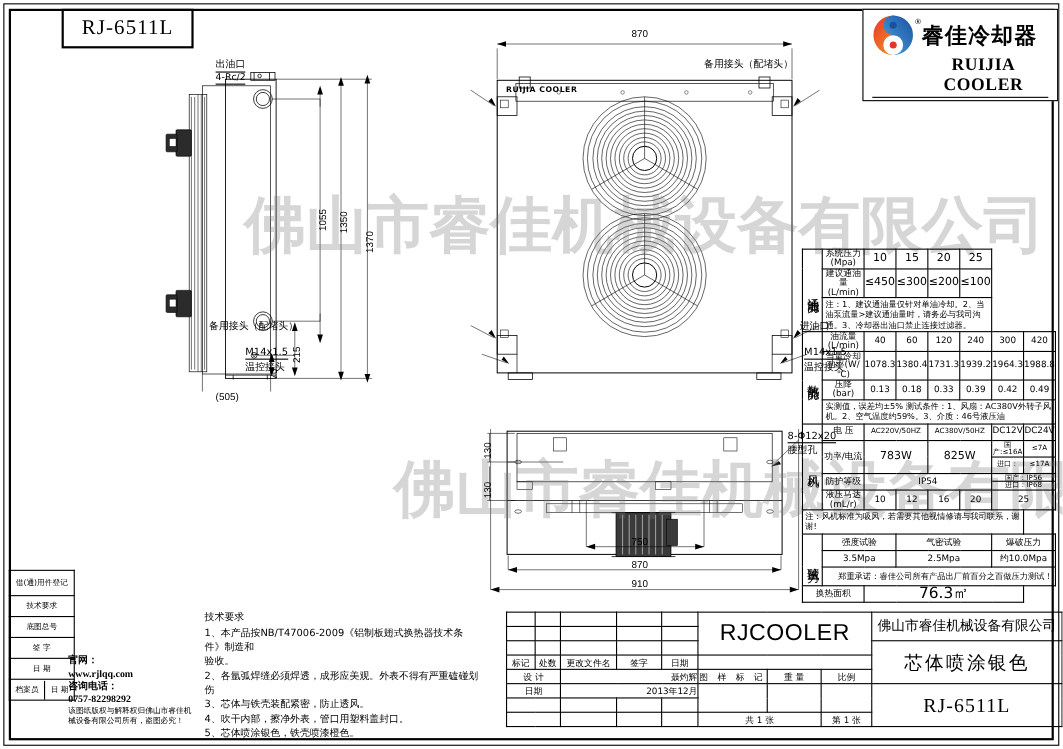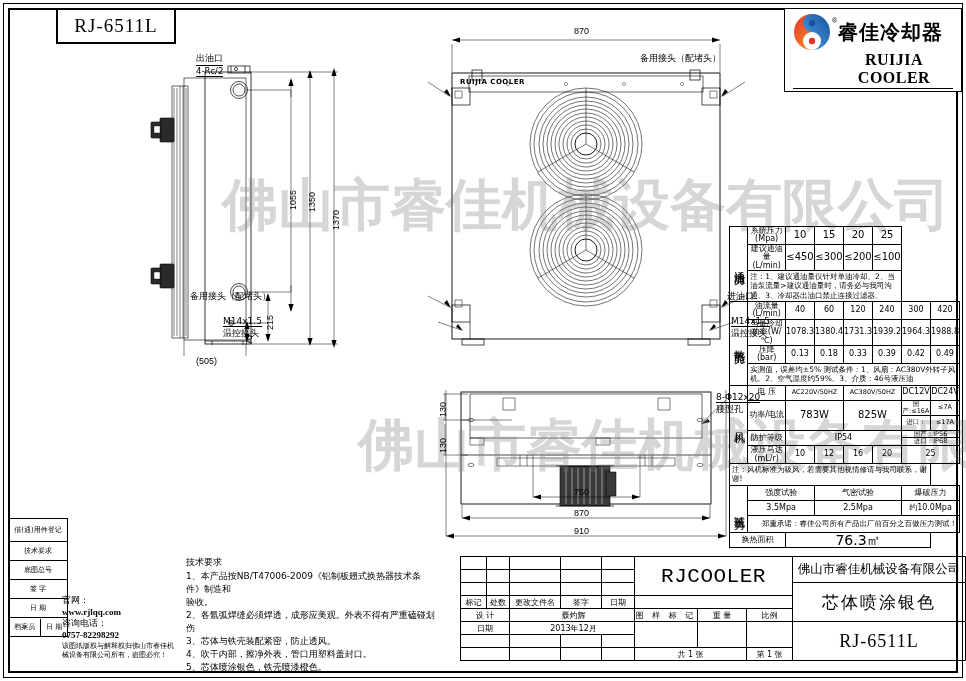--- a/index.html
+++ b/index.html
@@ -47,35 +47,35 @@
   .spec td.hd{font-size:8px;}
   .spec td.note{font-size:7.5px;text-align:left;padding:1px 2px;line-height:1.25;}
   .spec td.big{font-size:10px;}
 
   
   .tech{position:absolute;left:186px;top:556px;width:250px;font-size:9px;line-height:1.45;
         font-family:"DejaVu Sans",sans-serif;}
   .tech .t0{margin-bottom:1px;}
 
   .contact{position:absolute;left:62px;top:594px;width:118px;font-family:"DejaVu Sans",sans-serif;}
-  .contact .k{font-size:9px;}
+  .contact .k{font-size:9px;font-weight:bold;}
   .contact .v{font-size:9px;font-weight:bold;font-family:Liberation Serif, serif;}
   .contact .fine{font-size:7px;line-height:1.25;margin-top:2px;}
 
   .leftcol{position:absolute;left:8px;top:518px;width:60px;}
   .leftcol td{font-size:7px;height:18px;}
 
   
   .tb{position:absolute;left:460px;top:556px;}
   .tb td{font-size:8px;height:12px;font-family:"DejaVu Sans",sans-serif;}
-  .tb td.brand{font-family:Liberation Mono, monospace;font-size:21px;letter-spacing:.5px;}
+  .tb td.brand{font-family:Liberation Sans, sans-serif;font-size:21px;letter-spacing:.5px;}
   .tb td.co{font-size:12.5px;letter-spacing:0px;}
   .tb td.prod{font-size:17px;letter-spacing:2px;}
   .tb td.model{font-family:"Liberation Serif","DejaVu Serif",serif;font-size:18px;letter-spacing:1px;}
-  .tb td.l{text-align:center;padding-left:3px;font-size:8px;}
+  .tb td.l{text-align:right;padding-left:3px;font-size:8px;}
   .tb td.sp{letter-spacing:3px;}
 
   
   .lbl{position:absolute;font-family:"DejaVu Sans",sans-serif;font-size:9px;white-space:nowrap;}
   .lbl .u{border-bottom:1px solid #000;display:inline-block;padding-bottom:0px;}
   .dim{position:absolute;font-family:"Liberation Sans",sans-serif;font-size:9px;white-space:nowrap;}
   .dimv{position:absolute;font-family:"Liberation Sans",sans-serif;font-size:9px;white-space:nowrap;
         transform:rotate(-90deg);transform-origin:left top;}
   svg{position:absolute;left:0;top:0;}
 </style>

